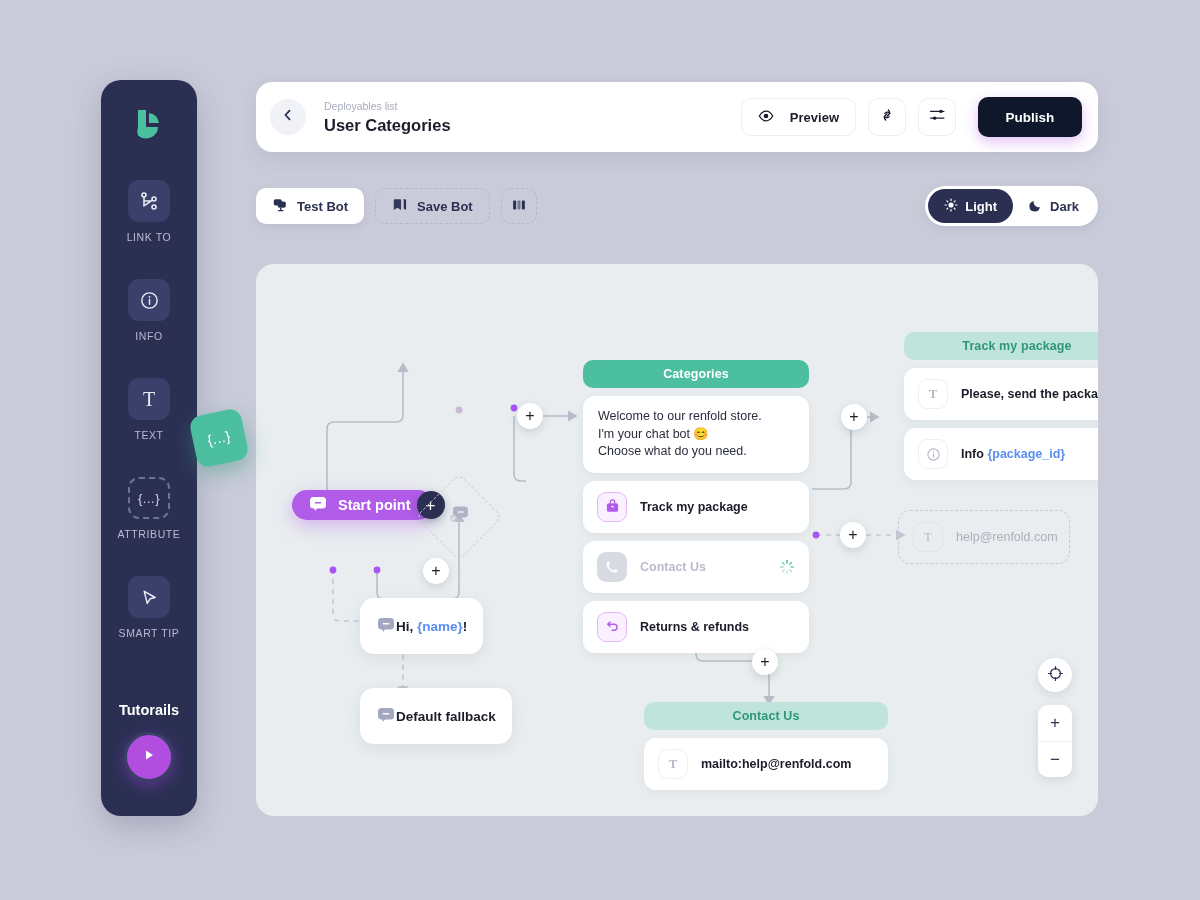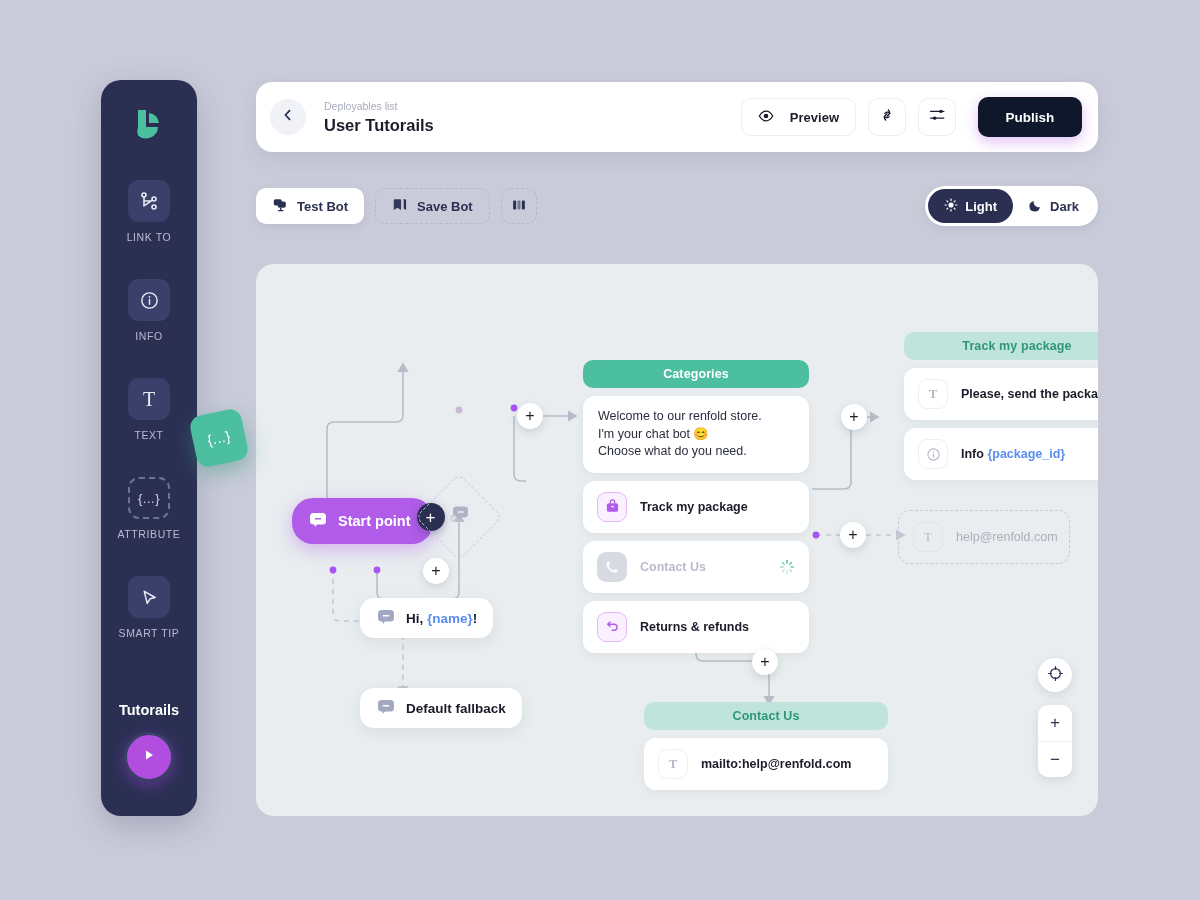--- a/index.html
+++ b/index.html
@@ -120,32 +120,32 @@
   .tg.on { background: #2b3053; color: #fff; }
 
   
   .canvas {
     position: absolute; left: 256px; top: 264px;
     width: 842px; height: 552px;
     background: #e9edef; border-radius: 18px; overflow: hidden;
   }
   .node { position: absolute; }
   .pill-node {
-    display: flex; align-items: center; gap: 10px;
-    height: 40px; padding: 0 16px; border-radius: 14px;
+    display: flex; align-items: center; 
+    height: 56px; padding: 0 16px; border-radius: 14px;
     font-size: 13.5px; font-weight: 700; color: #1b1d2b;
     background: #fff; box-shadow: 0 4px 14px rgba(70,85,100,.10);
     cursor: pointer; white-space: nowrap;
   }
   .tok { color: #5b8def; font-weight: 700; }
   .start-pill {
     display: flex; align-items: center; gap: 10px;
-    height: 46px; padding: 0 22px 0 16px; border-radius: 21px;
+    height: 30px; padding: 0 22px 0 16px; border-radius: 21px;
     background: #b05ce8; color: #fff; font-size: 14.5px; font-weight: 700;
-    box-shadow: 0 6px 18px rgba(176,92,232,.40); cursor: pointer; white-space: nowrap; margin-top: 8px;
+    box-shadow: 0 6px 18px rgba(176,92,232,.40); cursor: pointer; white-space: nowrap;
   }
   .plus-badge {
     position: absolute; right: -12px; top: 50%; transform: translateY(-50%);
     width: 28px; height: 28px; border-radius: 50%; background: #2b3053;
     color: #fff; display: flex; align-items: center; justify-content: center;
     font-size: 17px; line-height: 1; cursor: pointer;
     box-shadow: 0 3px 9px rgba(40,45,80,.30);
   }
 
   
@@ -291,21 +291,21 @@
   <header class="topbar">
     <div class="back-btn">
       <span>
         <svg width="14" height="14" viewBox="0 0 14 14" fill="none" stroke="#2b3053" stroke-width="1.8" stroke-linecap="round" stroke-linejoin="round">
             <path d="M8.6 2.6 L4.4 7 L8.6 11.4"></path>
           </svg>
       </span>
     </div>
     <div class="titles">
       <div class="crumb">Deployables list</div>
-      <div class="page-title">User Tutorails</div>
+      <div class="page-title">User Categories</div>
     </div>
 
     <div class="tb-actions">
       <div class="btn-ghost">
         <span>
           <svg width="16" height="16" viewBox="0 0 18 18" fill="none" stroke="#1b1d2b" stroke-width="1.5">
             <path d="M1.5 9 C3.6 5.2 6 3.6 9 3.6 C12 3.6 14.4 5.2 16.5 9 C14.4 12.8 12 14.4 9 14.4 C6 14.4 3.6 12.8 1.5 9 Z"></path>
             <circle cx="9" cy="9" r="2.6" fill="#1b1d2b" stroke="none"></circle>
           </svg>
         </span>

